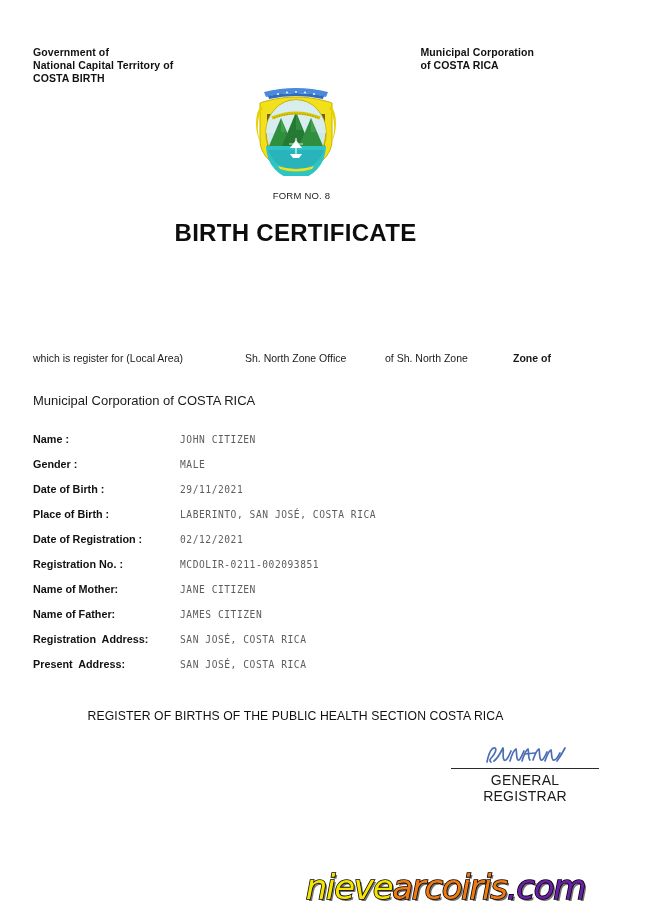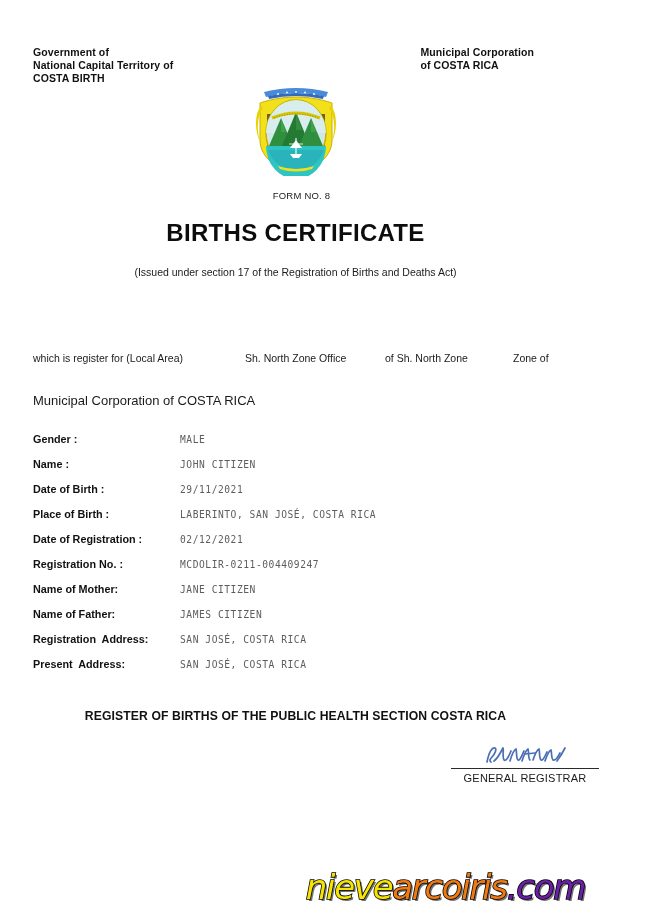--- a/index.html
+++ b/index.html
@@ -104,21 +104,21 @@
     left: 33px;
     right: 33px;
     top: 352px;
     font-size: 10.5px;
     color: #1a1a1a;
     white-space: nowrap;
   }
   .register-line .seg-label { }
   .register-line .seg-office { position: absolute; left: 212px; }
   .register-line .seg-of     { position: absolute; left: 352px; }
-  .register-line .seg-zone   { position: absolute; left: 480px; }
+  .register-line .seg-zone   { position: absolute; left: 480px; font-weight: bold; }
 
   .municipal-line {
     position: absolute;
     left: 33px;
     top: 393px;
     font-size: 13px;
     color: #1a1a1a;
   }
 
   
@@ -152,21 +152,21 @@
     white-space: pre;
   }
 
   
   .register-footer {
     position: absolute;
     left: 0; right: 0;
     top: 709px;
     text-align: center;
     font-size: 12.2px;
-    font-weight: bold;
+    font-weight: normal;
     color: #111;
     letter-spacing: 0.1px;
   }
 
   .signature-block {
     position: absolute;
     left: 451px;
     top: 742px;
     width: 148px;
     text-align: center;
@@ -179,21 +179,21 @@
     position: absolute;
     left: 50%;
     transform: translateX(-50%);
     top: 0;
   }
   .signature-rule {
     border-top: 1.2px solid #2b2b2b;
     margin-top: 0px;
   }
   .signature-caption {
-    font-size: 11px;
+    font-size: 14px;
     color: #1a1a1a;
     padding-top: 3px;
     letter-spacing: 0.2px;
   }
 
   
   .brand {
     position: absolute;
     right: 6px;
     bottom: 13px;
@@ -280,57 +280,56 @@
       </g>
 
       <path d="M24 34 Q48 24 72 34" fill="none" stroke="#d8c400" stroke-width="3.2"></path>
       <path d="M26 34 Q48 26 70 34" fill="none" stroke="#8a7a00" stroke-width="0.7" stroke-dasharray="1.2 1.4"></path>
 
       <path d="M30 82 Q48 88 66 82 L64 85 Q48 90 32 85 Z" fill="#f2e11a"></path>
     </svg>
   </div>
 
   <div class="form-no">FORM NO. 8</div>
-  <div class="doc-title">BIRTHS CERTIFICATE</div>
-  <div class="subtitle">(Issued under section 17 of the Registration of Births and Deaths Act)</div>
+  <div class="doc-title">BIRTH CERTIFICATE</div>
 
 
   <div class="register-line">
     <span class="seg-label">which is register for (Local Area)</span>
     <span class="seg-office">Sh. North Zone Office</span>
     <span class="seg-of">of  Sh. North Zone</span>
     <span class="seg-zone">Zone of</span>
   </div>
 
   <div class="municipal-line">Municipal Corporation of COSTA RICA</div>
 
   <div class="fields">
     <div class="field-row">
+      <span class="field-label">Name :</span>
+      <span class="field-value">JOHN CITIZEN</span>
+    </div>
+    <div class="field-row">
       <span class="field-label">Gender :</span>
       <span class="field-value">MALE</span>
     </div>
     <div class="field-row">
-      <span class="field-label">Name :</span>
-      <span class="field-value">JOHN CITIZEN</span>
-    </div>
-    <div class="field-row">
       <span class="field-label">Date of Birth :</span>
       <span class="field-value">29/11/2021</span>
     </div>
     <div class="field-row">
       <span class="field-label">Place of Birth :</span>
       <span class="field-value">LABERINTO, SAN JOSÉ, COSTA RICA</span>
     </div>
     <div class="field-row">
       <span class="field-label">Date of Registration :</span>
       <span class="field-value">02/12/2021</span>
     </div>
     <div class="field-row">
       <span class="field-label">Registration No. :</span>
-      <span class="field-value">MCDOLIR-0211-004409247</span>
+      <span class="field-value">MCDOLIR-0211-002093851</span>
     </div>
     <div class="field-row">
       <span class="field-label">Name of Mother:</span>
       <span class="field-value">JANE CITIZEN</span>
     </div>
     <div class="field-row">
       <span class="field-label">Name of Father:</span>
       <span class="field-value">JAMES CITIZEN</span>
     </div>
     <div class="field-row">

